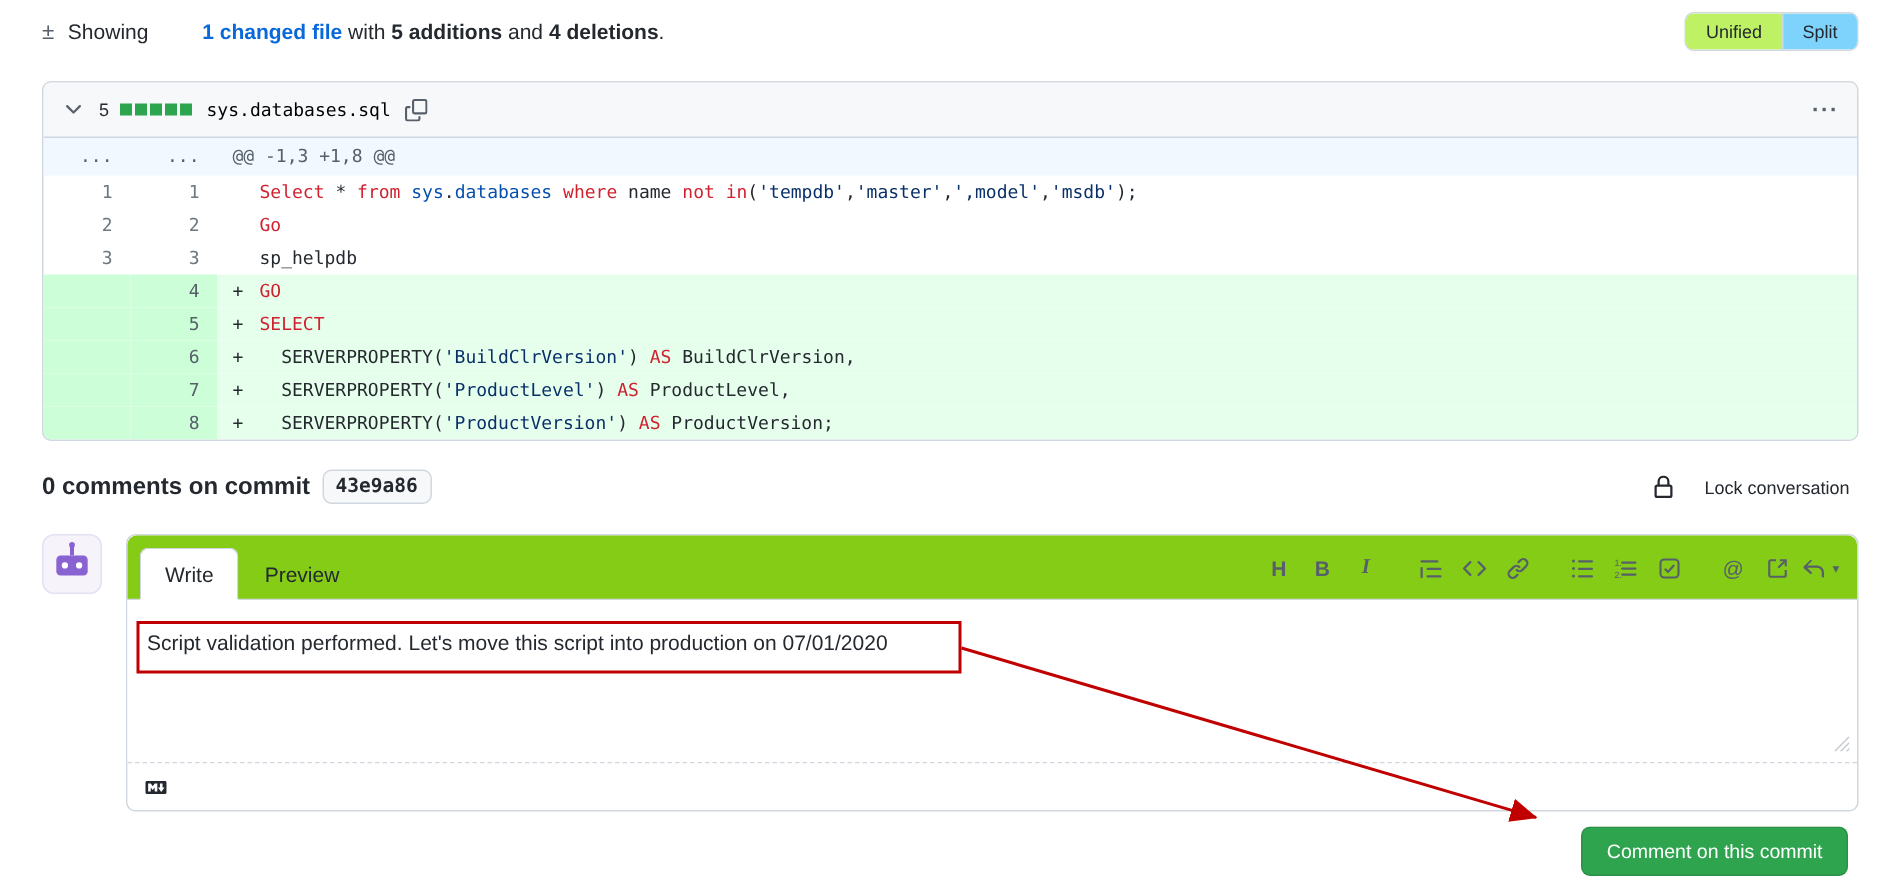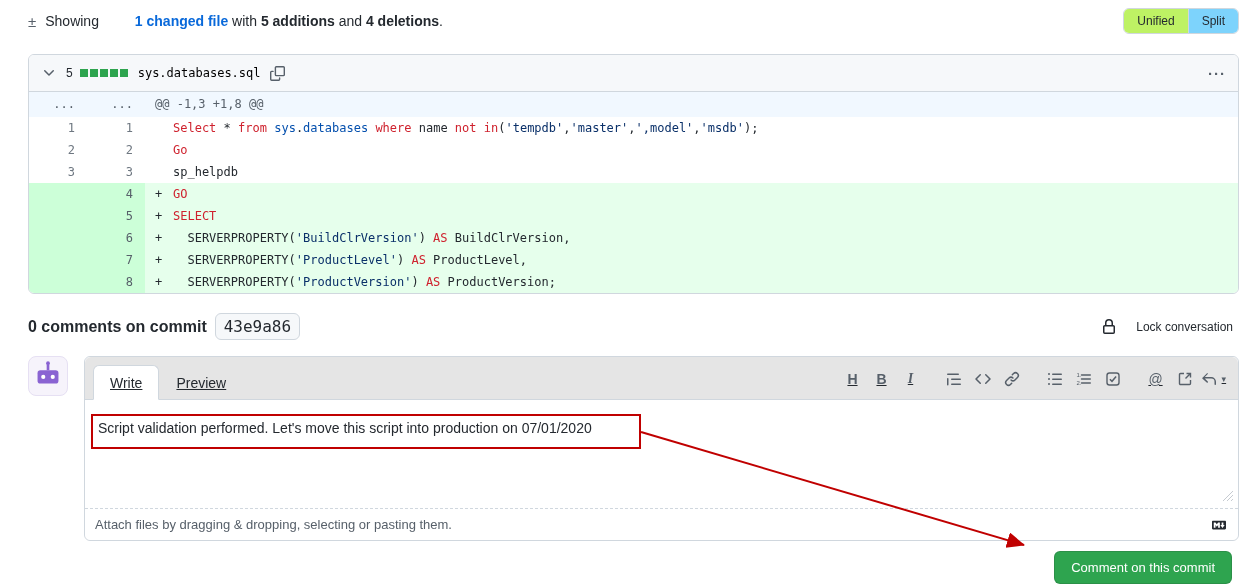--- a/index.html
+++ b/index.html
@@ -39,27 +39,27 @@
   .sign{display:inline-block;width:18px;}
   .tk-k{color:var(--keyword);}
   .tk-s{color:var(--string);}
   .tk-e{color:var(--entity);}
   .tk-p{color:#24292f;}
 
   
   .comments-bar{position:absolute;left:28px;right:17px;top:313px;display:flex;justify-content:space-between;align-items:center;}
   .cb-left{display:flex;align-items:center;}
   .comments-heading{font-size:16px;font-weight:700;}
-  .sha{font-family:"DejaVu Sans Mono",monospace;font-size:16px;background:#f6f8fa;border:1px solid #d0d7de;border-radius:6px;padding:3px 8px;margin-left:8px;}
+  .sha{font-family:"DejaVu Sans Mono",monospace;font-size:13px;background:#f6f8fa;border:1px solid #d0d7de;border-radius:6px;padding:3px 8px;margin-left:8px;font-weight:bold;}
   .lock{display:flex;align-items:center;gap:19px;background:none;border:none;font-size:12px;color:#24292f;cursor:pointer;font-family:inherit;}
 
   
   .avatar{position:absolute;left:28px;top:356px;width:40px;height:40px;border-radius:8px;background:#f6f3fb;border:1px solid #e6e0f3;display:grid;place-items:center;box-sizing:border-box;}
   .comment-box{position:absolute;left:84px;top:356px;width:1155px;box-sizing:border-box;border:1px solid #d0d7de;border-radius:6px;background:#fff;}
-  .tabs-header{display:flex;align-items:stretch;background:#e5e5e5;border-bottom:1px solid #d0d7de;border-radius:6px 6px 0 0;padding:8px 10px 0 8px;text-decoration:underline;}
+  .tabs-header{display:flex;align-items:stretch;background:#84cc16;border-bottom:1px solid #d0d7de;border-radius:6px 6px 0 0;padding:8px 10px 0 8px;}
   .tabs{display:flex;}
   .tab{padding:8px 16px;font-size:14px;border:1px solid transparent;border-radius:6px 6px 0 0;margin-bottom:-1px;background:transparent;color:#24292f;cursor:pointer;font-family:inherit;}
   .tab.active{background:#fff;border-color:#d0d7de;border-bottom-color:#fff;}
   .toolbar{margin-left:auto;display:flex;align-items:center;align-self:center;padding-bottom:6px;}
   .tbtn{width:29px;height:28px;display:grid;place-items:center;background:none;border:none;color:#57606a;cursor:pointer;font-size:14px;font-family:inherit;padding:0;}
   .tbtn.grp{margin-left:14px;}
   .tbtn .caret{font-size:9px;margin-left:1px;}
   .tbtn{grid-auto-flow:column;}
 
   .textarea{position:relative;height:108px;padding:20px 12px 0 13px;font-size:14px;box-sizing:border-box;background:#fff;cursor:text;}
@@ -254,21 +254,20 @@
     </div>
     <div class="textarea">
       <div>Script validation performed. Let's move this script into production on 07/01/2020</div>
       <span class="resize-handle">
         <svg width="10" height="10" viewBox="0 0 10 10">
             <path stroke="#c6cbd1" stroke-width="1" fill="none" d="M0 10 10 0M4 10 10 4M8 10 10 8"></path>
           </svg>
       </span>
     </div>
     <div class="attach-bar">
-      <span class="attach-text">Attach files by dragging &amp; dropping, selecting or pasting them.</span>
       <span class="md-icon">
         <svg viewBox="0 0 16 16" width="18" height="14">
             <path fill="currentColor" d="M14.85 3c.63 0 1.15.52 1.14 1.15v7.7c0 .63-.51 1.15-1.15 1.15H1.15C.52 13 0 12.48 0 11.84V4.15C0 3.52.52 3 1.15 3ZM9 11V5H7L5.5 7 4 5H2v6h2V8l1.5 1.92L7 8v3Zm2.99.5L14.5 8H13V5h-2v3H9.5Z"></path>
           </svg>
       </span>
     </div>
   </div>
 
   <button class="submit-btn">Comment on this commit</button>
 

